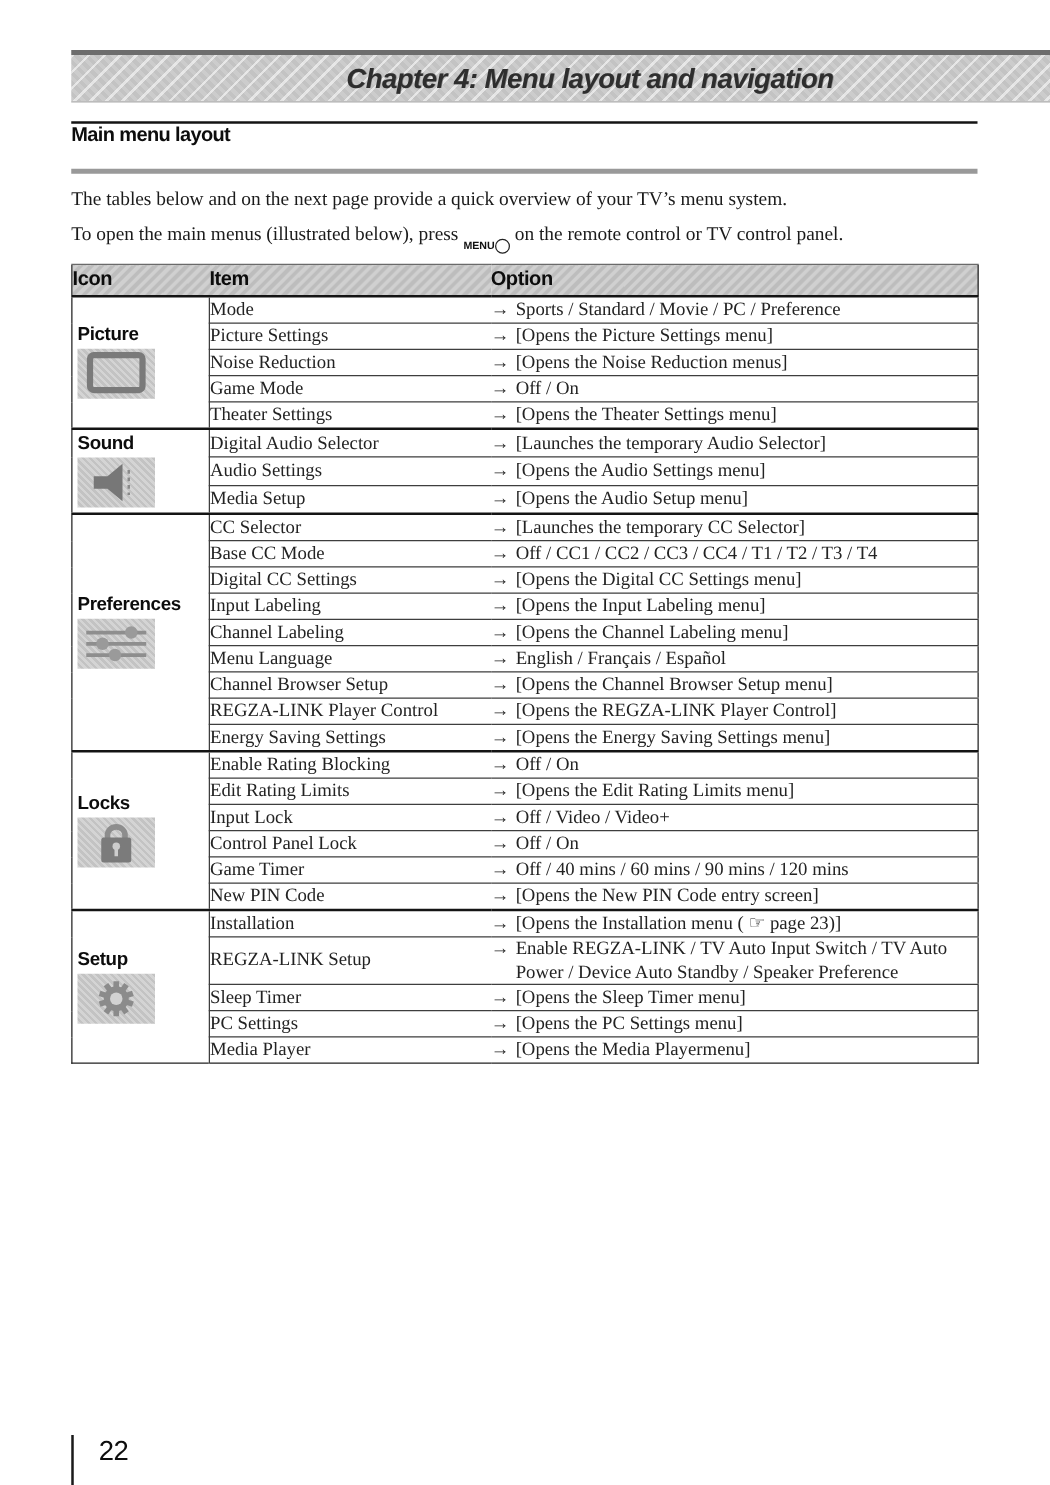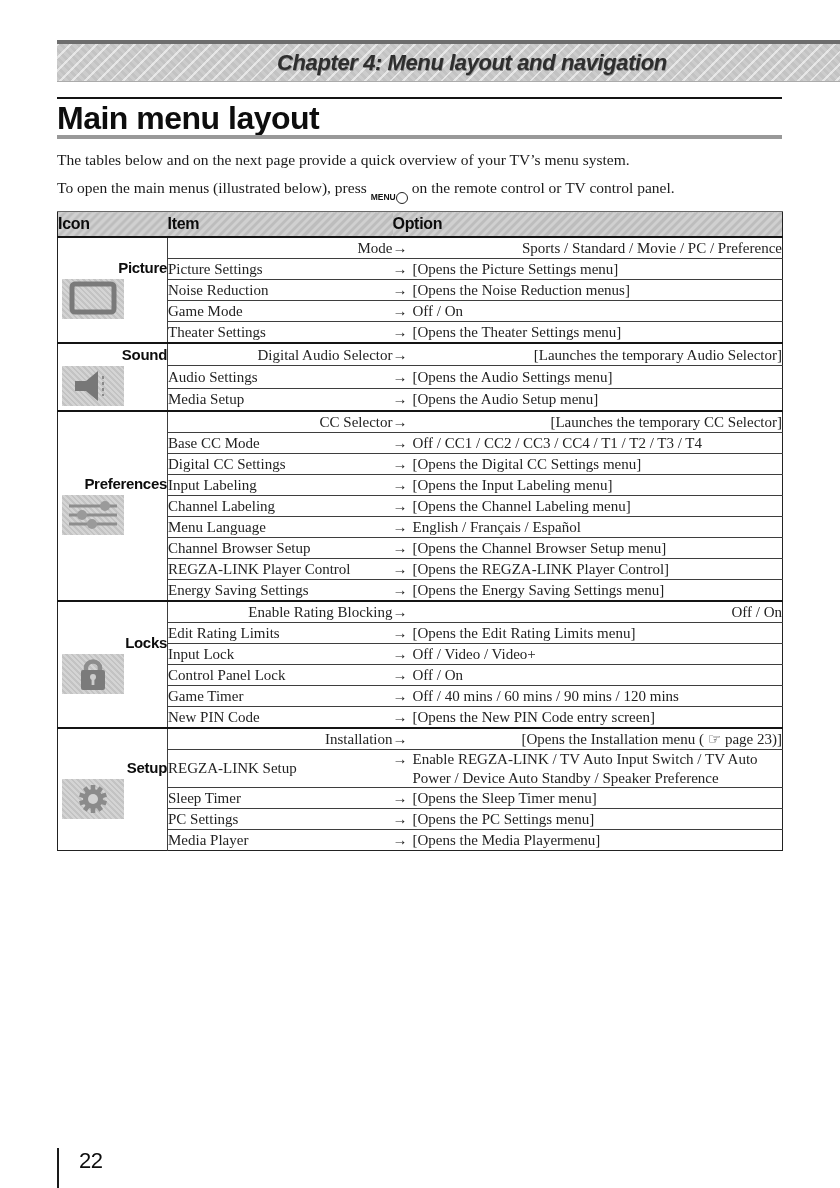--- a/index.html
+++ b/index.html
@@ -19,21 +19,21 @@
   .banner-title{
     font-family:"Liberation Sans",sans-serif;font-weight:700;font-style:italic;
     font-size:22px;letter-spacing:-0.4px;color:#2e2e2e;
     text-shadow:0.5px 0.5px 0 #8a8a8a;
   }
 
   
   .rule-thin{position:absolute;left:57px;top:97px;width:725px;height:2px;background:#141414;}
   .section-heading{
     position:absolute;left:57px;top:100px;margin:0;
-    font-family:"Liberation Sans",sans-serif;font-weight:700;font-size:32px;
+    font-family:"Liberation Sans",sans-serif;font-weight:700;font-size:16px;
     letter-spacing:-0.5px;color:#0d0d0d;
   }
   .rule-gray{position:absolute;left:57px;top:135px;width:725px;height:4px;background:#999999;}
 
   
   .intro{position:absolute;left:57px;margin:0;font-size:15.5px;color:#1b1b1b;}
   .p1{top:151px;}
   .p2{top:179px;}
   .menu-btn{display:inline-flex;flex-direction:row;align-items:center;vertical-align:-7px;margin:0 4px;line-height:1;}
   .menu-btn-label{font-family:"Liberation Sans",sans-serif;font-weight:700;font-size:8.5px;color:#111;}
@@ -53,21 +53,21 @@
     background:repeating-linear-gradient(135deg, #d0d0d0 0 3px, #bdbdbd 3px 6px);
     border-top:1px solid #6a6a6a;border-bottom:1.5px solid #141414;
     font-family:"Liberation Sans",sans-serif;font-weight:700;font-size:16px;
     letter-spacing:-0.3px;color:#0c0c0c;text-align:left;height:24px;padding:0;
   }
   .th-icon{padding-left:5px;}
   .th-item{padding-left:4px;margin-left:43px;}
   .th-opt{padding-left:2px;}
   .menu-table td{height:20px;padding:0;vertical-align:middle;line-height:18px;}
   .menu-table tbody td{border-top:1px solid #3e3e3e;}
-  .menu-table tr.gstart td{border-top:2px solid #141414;text-align:right;}
+  .menu-table tr.gstart td{border-top:2px solid #141414;}
   .icell{vertical-align:top;border-right:1px solid #3e3e3e;}
   .gname{
     font-family:"Liberation Sans",sans-serif;font-weight:700;font-size:15px;
     letter-spacing:-0.3px;color:#0c0c0c;padding:2px 0 0 4px;line-height:17px;
   }
   .gicon{
     width:62px;height:40px;margin:3px 0 4px 4px;
     background:repeating-linear-gradient(45deg, #d4d4d4 0 2px, #c3c3c3 2px 4px);
   }
   .gicon svg{display:block;width:62px;height:40px;}

